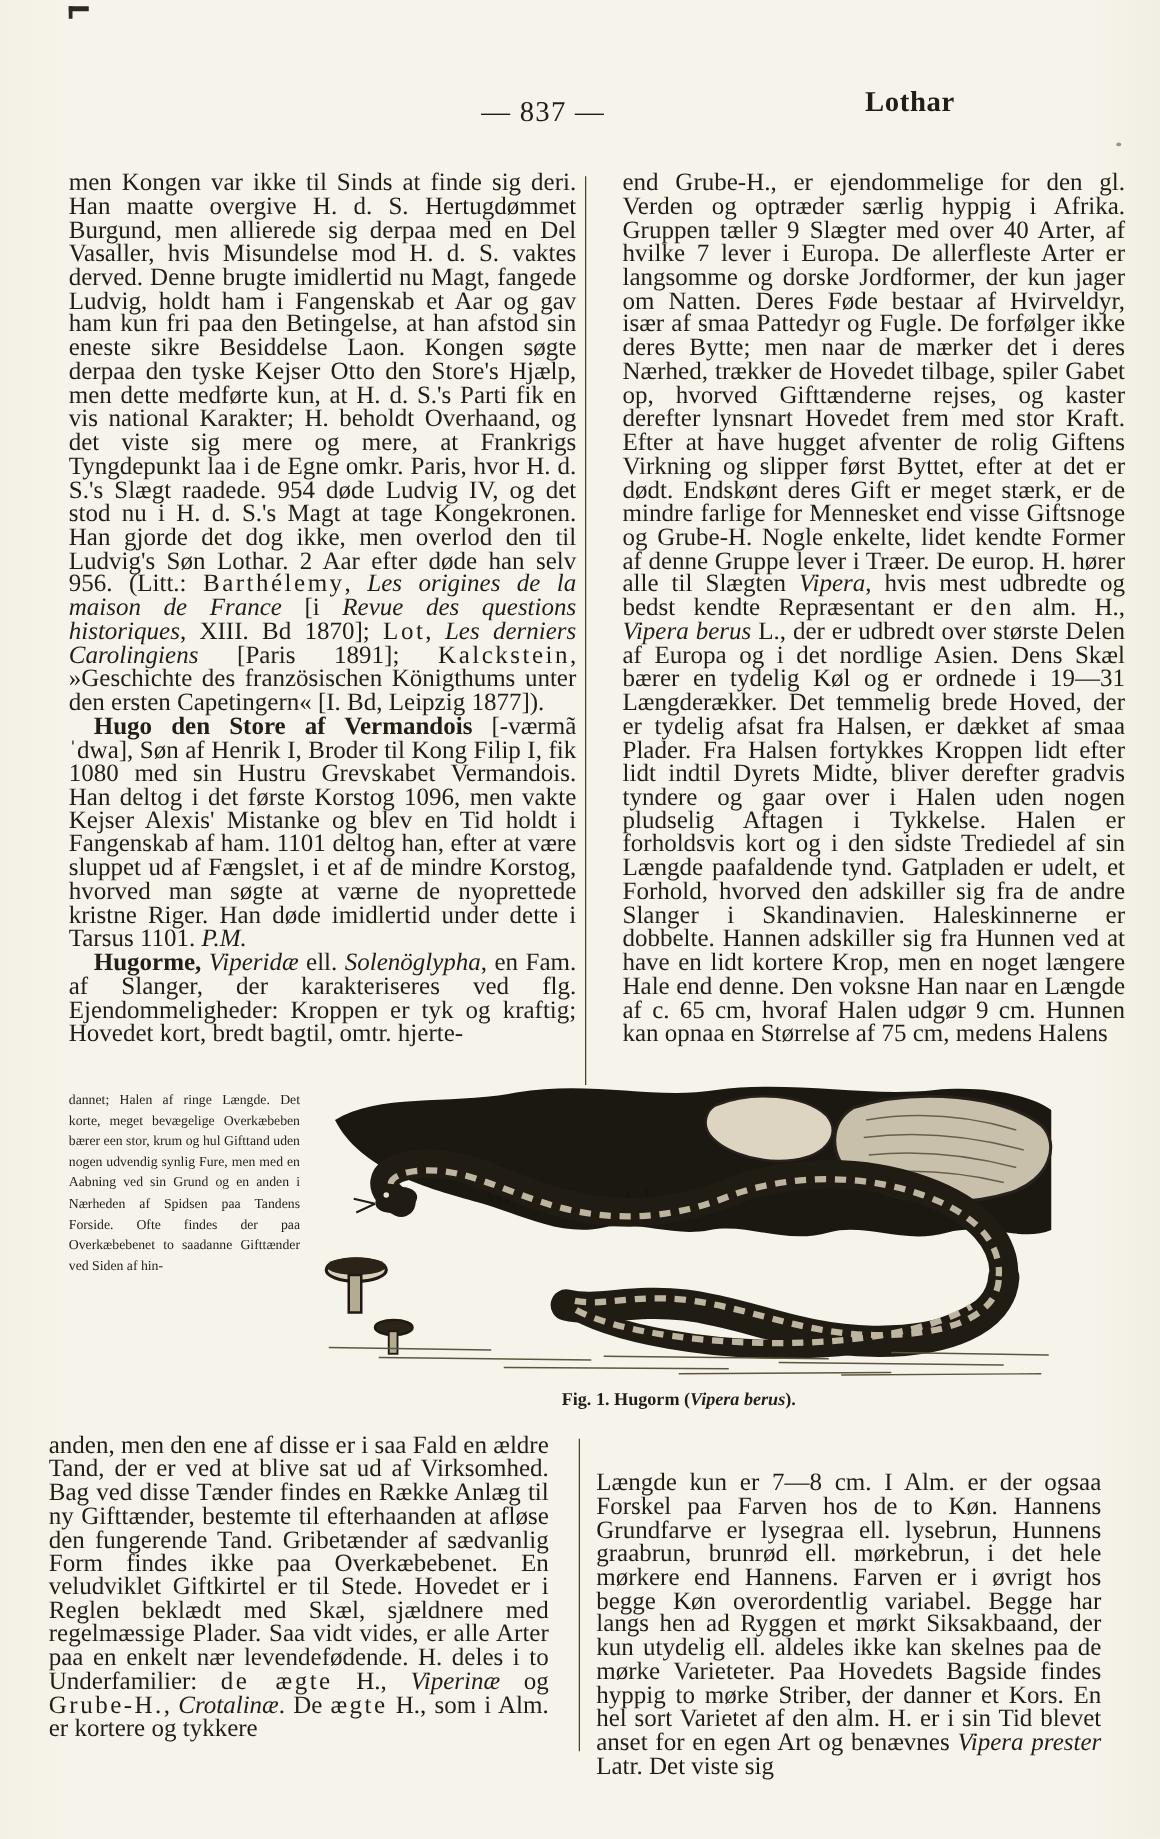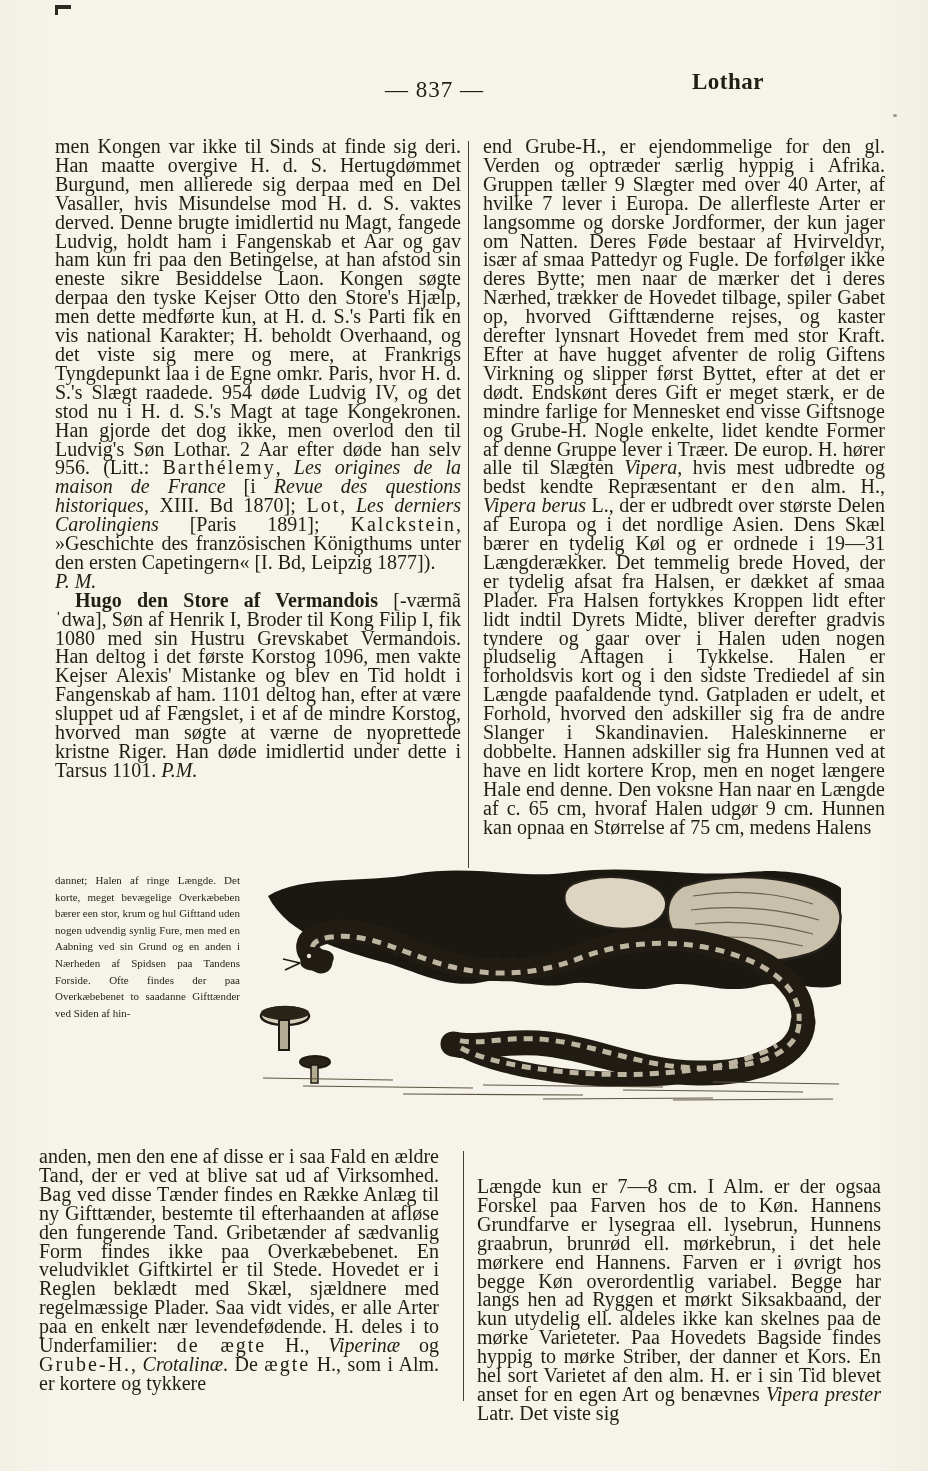--- a/index.html
+++ b/index.html
@@ -26,21 +26,21 @@
     font-size: 20px; line-height: 18.9px;
     text-align: justify;
   }
   .col p { text-align: justify; }
   p.indent { text-indent: 20px; }
   .sig { text-align: center; font-style: italic; }
   .i { font-style: italic; }
   .b { font-weight: bold; }
   .sp { letter-spacing: 2px; }
   #top-left  { left: 55px;  top: 137px; width: 406px; }
-  #top-right { left: 483px; top: 137px; width: 402px; font-family: Liberation Serif, serif; }
+  #top-right { left: 498px; top: 137px; width: 402px; font-family: Liberation Serif, serif; }
   #narrow-left { left: 55px; top: 872px; width: 185px; font-size: 11px; line-height: 16.6px; }
   #bottom-left  { left: 39px;  top: 1147px; width: 400px; }
   #bottom-right { left: 477px; top: 1177px; width: 404px; }
   .divider { position: absolute; width: 1px; background: #454034; }
   #divider-upper { left: 468px; top: 141px; height: 727px; }
   #divider-lower { left: 463px; top: 1151px; height: 250px; }
   figure.viper { position: absolute; left: 243px; top: 866px; width: 600px; height: 240px; }
   .caption {
     position: absolute; left: 243px; top: 1112px; width: 600px;
     text-align: center; font-size: 14.5px; font-weight: bold;
@@ -60,22 +60,22 @@
 <div class="page">
 
   <div class="scan-mark"></div>
   <div class="scan-dot"></div>
 
   <span class="pageno">— 837 —</span>
   <span class="headword-top">Lothar</span>
 
   <div class="col" id="top-left">
     <p><span>men Kongen var ikke til Sinds at finde sig deri. Han maatte overgive H. d. S. Hertugdømmet Burgund, men allierede sig derpaa med en Del Vasaller, hvis Misundelse mod H. d. S. vaktes derved. Denne brugte imidlertid nu Magt, fangede Ludvig, holdt ham i Fangenskab et Aar og gav ham kun fri paa den Betingelse, at han afstod sin eneste sikre Besiddelse Laon. Kongen søgte derpaa den tyske Kejser Otto den Store's Hjælp, men dette medførte kun, at H. d. S.'s Parti fik en vis national Karakter; H. beholdt Overhaand, og det viste sig mere og mere, at Frankrigs Tyngdepunkt laa i de Egne omkr. Paris, hvor H. d. S.'s Slægt raadede. 954 døde Ludvig IV, og det stod nu i H. d. S.'s Magt at tage Kongekronen. Han gjorde det dog ikke, men overlod den til Ludvig's Søn Lothar. 2 Aar efter døde han selv 956. (Litt.: </span><span class="sp">Barthélemy</span><span>, </span><span class="i">Les origines de la maison de France</span><span> [i </span><span class="i">Revue des questions historiques</span><span>, XIII. Bd 1870]; </span><span class="sp">Lot</span><span>, </span><span class="i">Les derniers Carolingiens</span><span> [Paris 1891]; </span><span class="sp">Kalckstein</span><span>, »Geschichte des französischen Königthums unter den ersten Capetingern« [I. Bd, Leipzig 1877]).</span></p>
-    <p class="sig">P. M.</p>
     <p class="indent"><span class="b">Hugo den Store af Vermandois</span><span> [-værmã ˈdwa], Søn af Henrik I, Broder til Kong Filip I, fik 1080 med sin Hustru Grevskabet Vermandois. Han deltog i det første Korstog 1096, men vakte Kejser Alexis' Mistanke og blev en Tid holdt i Fangenskab af ham. 1101 deltog han, efter at være sluppet ud af Fængslet, i et af de mindre Korstog, hvorved man søgte at værne de nyoprettede kristne Riger. Han døde imidlertid under dette i Tarsus 1101. </span><span class="i">P.M.</span></p>
+    <p class="indent"><span class="b">Hugorme,</span><span> </span><span class="i">Viperidæ</span><span> ell. </span><span class="i">Solenöglypha</span><span>, en Fam. af Slanger, der karakteriseres ved flg. Ejendommeligheder: Kroppen er tyk og kraftig; Hovedet kort, bredt bagtil, omtr. hjerte-</span></p>
   </div>
 
   <div class="divider" id="divider-upper"></div>
 
   <div class="col" id="top-right">
     <p><span>end Grube-H., er ejendommelige for den gl. Verden og optræder særlig hyppig i Afrika. Gruppen tæller 9 Slægter med over 40 Arter, af hvilke 7 lever i Europa. De allerfleste Arter er langsomme og dorske Jordformer, der kun jager om Natten. Deres Føde bestaar af Hvirveldyr, især af smaa Pattedyr og Fugle. De forfølger ikke deres Bytte; men naar de mærker det i deres Nærhed, trækker de Hovedet tilbage, spiler Gabet op, hvorved Gifttænderne rejses, og kaster derefter lynsnart Hovedet frem med stor Kraft. Efter at have hugget afventer de rolig Giftens Virkning og slipper først Byttet, efter at det er dødt. Endskønt deres Gift er meget stærk, er de mindre farlige for Mennesket end visse Giftsnoge og Grube-H. Nogle enkelte, lidet kendte Former af denne Gruppe lever i Træer. De europ. H. hører alle til Slægten </span><span class="i">Vipera</span><span>, hvis mest udbredte og bedst kendte Repræsentant er </span><span class="sp">den</span><span> alm. H., </span><span class="i">Vipera berus</span><span> L., der er udbredt over største Delen af Europa og i det nordlige Asien. Dens Skæl bærer en tydelig Køl og er ordnede i 19—31 Længderækker. Det temmelig brede Hoved, der er tydelig afsat fra Halsen, er dækket af smaa Plader. Fra Halsen fortykkes Kroppen lidt efter lidt indtil Dyrets Midte, bliver derefter gradvis tyndere og gaar over i Halen uden nogen pludselig Aftagen i Tykkelse. Halen er forholdsvis kort og i den sidste Trediedel af sin Længde paafaldende tynd. Gatpladen er udelt, et Forhold, hvorved den adskiller sig fra de andre Slanger i Skandinavien. Haleskinnerne er dobbelte. Hannen adskiller sig fra Hunnen ved at have en lidt kortere Krop, men en noget længere Hale end denne. Den voksne Han naar en Længde af c. 65 cm, hvoraf Halen udgør 9 cm. Hunnen kan opnaa en Størrelse af 75 cm, medens Halens</span></p>
   </div>
 
   <div class="col" id="narrow-left">
     <p><span>dannet; Halen af ringe Længde. Det korte, meget bevægelige Overkæbeben bærer een stor, krum og hul Gifttand uden nogen udvendig synlig Fure, men med en Aabning ved sin Grund og en anden i Nærheden af Spidsen paa Tandens Forside. Ofte findes der paa Overkæbebenet to saadanne Gifttænder ved Siden af hin-</span></p>
@@ -134,20 +134,21 @@
         <line x1="160" y1="228" x2="340" y2="229"></line>
         <line x1="240" y1="219" x2="420" y2="221"></line>
         <line x1="300" y1="233" x2="470" y2="232"></line>
         <line x1="380" y1="224" x2="560" y2="226"></line>
         <line x1="430" y1="234" x2="590" y2="233"></line>
         <line x1="470" y1="216" x2="596" y2="218"></line>
       </g>
     </svg>
   </figure>
 
+  <div class="caption"><span>Fig. 1. Hugorm (</span><span class="i">Vipera berus</span><span>).</span></div>
 
   <div class="col" id="bottom-left">
     <p><span>anden, men den ene af disse er i saa Fald en ældre Tand, der er ved at blive sat ud af Virksomhed. Bag ved disse Tænder findes en Række Anlæg til ny Gifttænder, bestemte til efterhaanden at afløse den fungerende Tand. Gribetænder af sædvanlig Form findes ikke paa Overkæbebenet. En veludviklet Giftkirtel er til Stede. Hovedet er i Reglen beklædt med Skæl, sjældnere med regelmæssige Plader. Saa vidt vides, er alle Arter paa en enkelt nær levendefødende. H. deles i to Underfamilier: </span><span class="sp">de ægte</span><span> H., </span><span class="i">Viperinæ</span><span> og </span><span class="sp">Grube-H.</span><span>, </span><span class="i">Crotalinæ</span><span>. De </span><span class="sp">ægte</span><span> H., som i Alm. er kortere og tykkere</span></p>
   </div>
 
   <div class="divider" id="divider-lower"></div>
 
   <div class="col" id="bottom-right">
     <p><span>Længde kun er 7—8 cm. I Alm. er der ogsaa Forskel paa Farven hos de to Køn. Hannens Grundfarve er lysegraa ell. lysebrun, Hunnens graabrun, brunrød ell. mørkebrun, i det hele mørkere end Hannens. Farven er i øvrigt hos begge Køn overordentlig variabel. Begge har langs hen ad Ryggen et mørkt Siksakbaand, der kun utydelig ell. aldeles ikke kan skelnes paa de mørke Varieteter. Paa Hovedets Bagside findes hyppig to mørke Striber, der danner et Kors. En hel sort Varietet af den alm. H. er i sin Tid blevet anset for en egen Art og benævnes </span><span class="i">Vipera prester</span><span> Latr. Det viste sig</span></p>
   </div>

